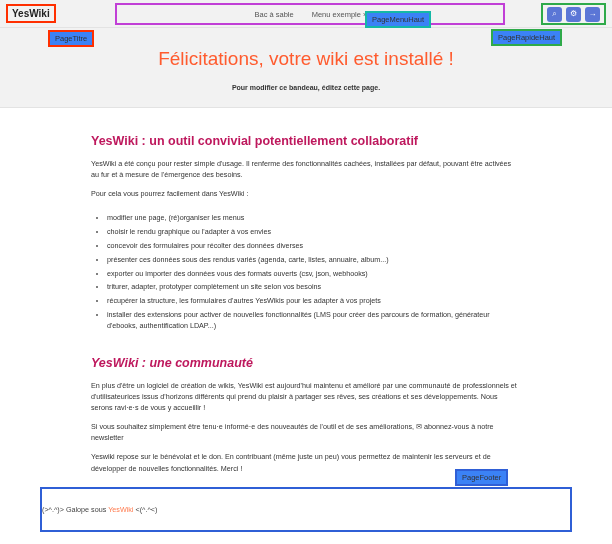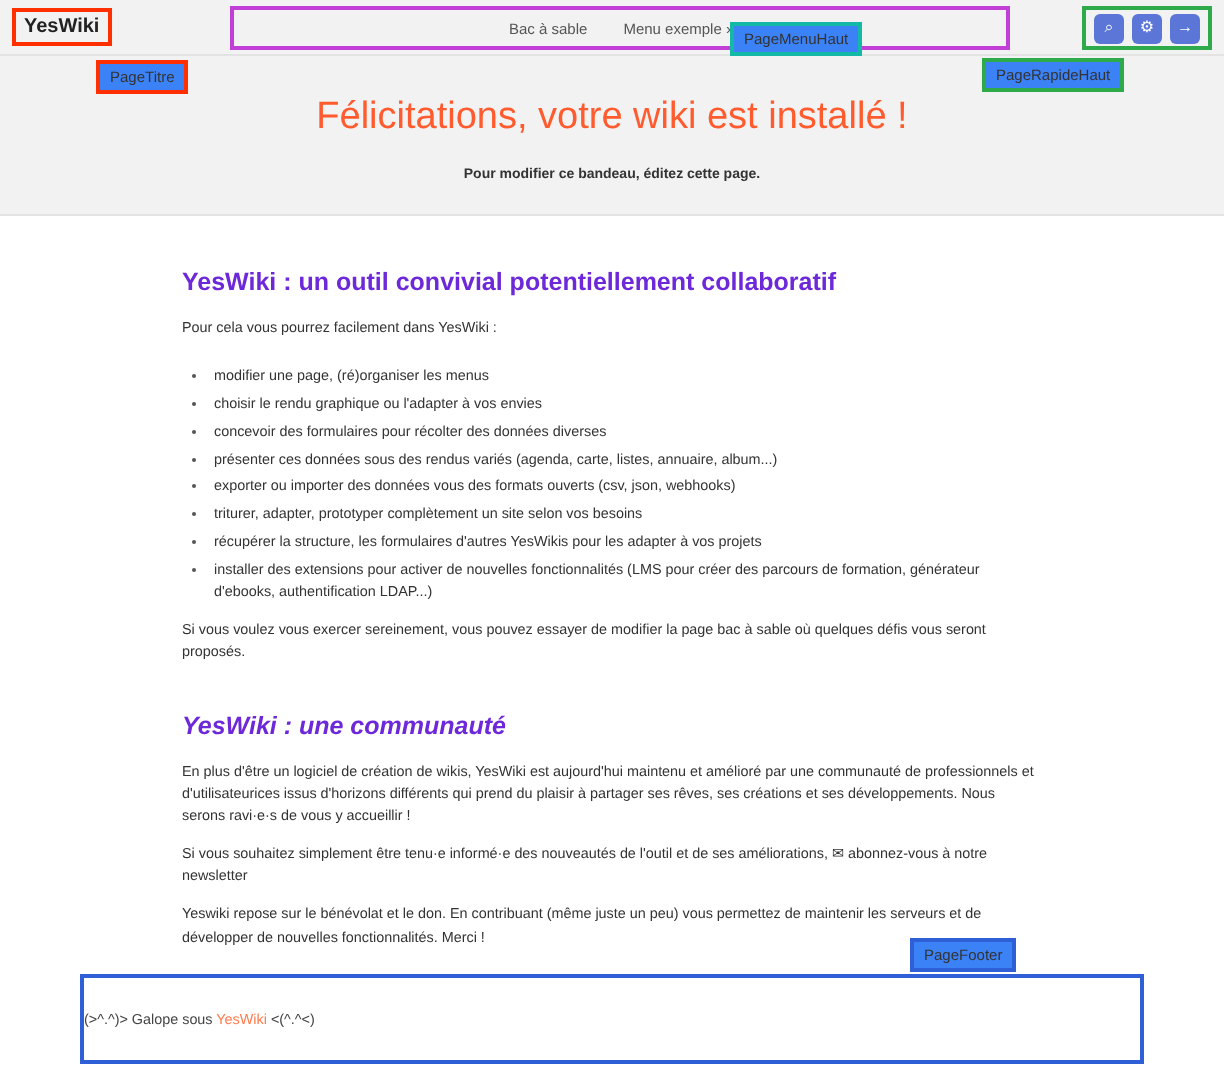--- a/index.html
+++ b/index.html
@@ -103,21 +103,21 @@
     font-weight: bold;
     color: #333;
   }
 
   
   .content {
     width: 430px;
     margin: 26px auto 0 auto;
   }
   .content h2 {
-    color: #6d28d9;
+    color: #be185d;
     font-size: 12.5px;
     margin: 0 0 10px 0;
     font-weight: bold;
   }
   .content h2.second { margin-top: 24px; font-style: italic; }
   .content p {
     margin: 0 0 8px 0;
     line-height: 1.55;
     font-size: 7.2px;
   }
@@ -184,32 +184,32 @@
 <div class="callout c-footer">PageFooter</div>
 
 <div class="banner">
   <h1>Félicitations, votre wiki est installé !</h1>
   <p>Pour modifier ce bandeau, éditez cette page.</p>
 </div>
 
 <div class="content">
 
   <h2>YesWiki : un outil convivial potentiellement collaboratif</h2>
+  <p>YesWiki a été conçu pour rester simple d'usage. Il renferme des fonctionnalités cachées, installées par défaut, pouvant être activées au fur et à mesure de l'émergence des besoins.</p>
   <p>Pour cela vous pourrez facilement dans YesWiki :</p>
   <ul>
     <li>modifier une page, (ré)organiser les menus</li>
     <li>choisir le rendu graphique ou l'adapter à vos envies</li>
     <li>concevoir des formulaires pour récolter des données diverses</li>
     <li>présenter ces données sous des rendus variés (agenda, carte, listes, annuaire, album...)</li>
     <li>exporter ou importer des données vous des formats ouverts (csv, json, webhooks)</li>
     <li>triturer, adapter, prototyper complètement un site selon vos besoins</li>
     <li>récupérer la structure, les formulaires d'autres YesWikis pour les adapter à vos projets</li>
     <li>installer des extensions pour activer de nouvelles fonctionnalités (LMS pour créer des parcours de formation, générateur d'ebooks, authentification LDAP...)</li>
   </ul>
-  <p>Si vous voulez vous exercer sereinement, vous pouvez essayer de modifier la page bac à sable où quelques défis vous seront proposés.</p>
 
   <h2 class="second">YesWiki : une communauté</h2>
   <p>En plus d'être un logiciel de création de wikis, YesWiki est aujourd'hui maintenu et amélioré par une communauté de professionnels et d'utilisateurices issus d'horizons différents qui prend du plaisir à partager ses rêves, ses créations et ses développements. Nous serons ravi·e·s de vous y accueillir !</p>
   <p>Si vous souhaitez simplement être tenu·e informé·e des nouveautés de l'outil et de ses améliorations, ✉ abonnez-vous à notre newsletter</p>
   <p>Yeswiki repose sur le bénévolat et le don. En contribuant (même juste un peu) vous permettez de maintenir les serveurs et de développer de nouvelles fonctionnalités. Merci !</p>
 </div>
 
 <div class="actions">
   <span>
     <i>✎</i>

